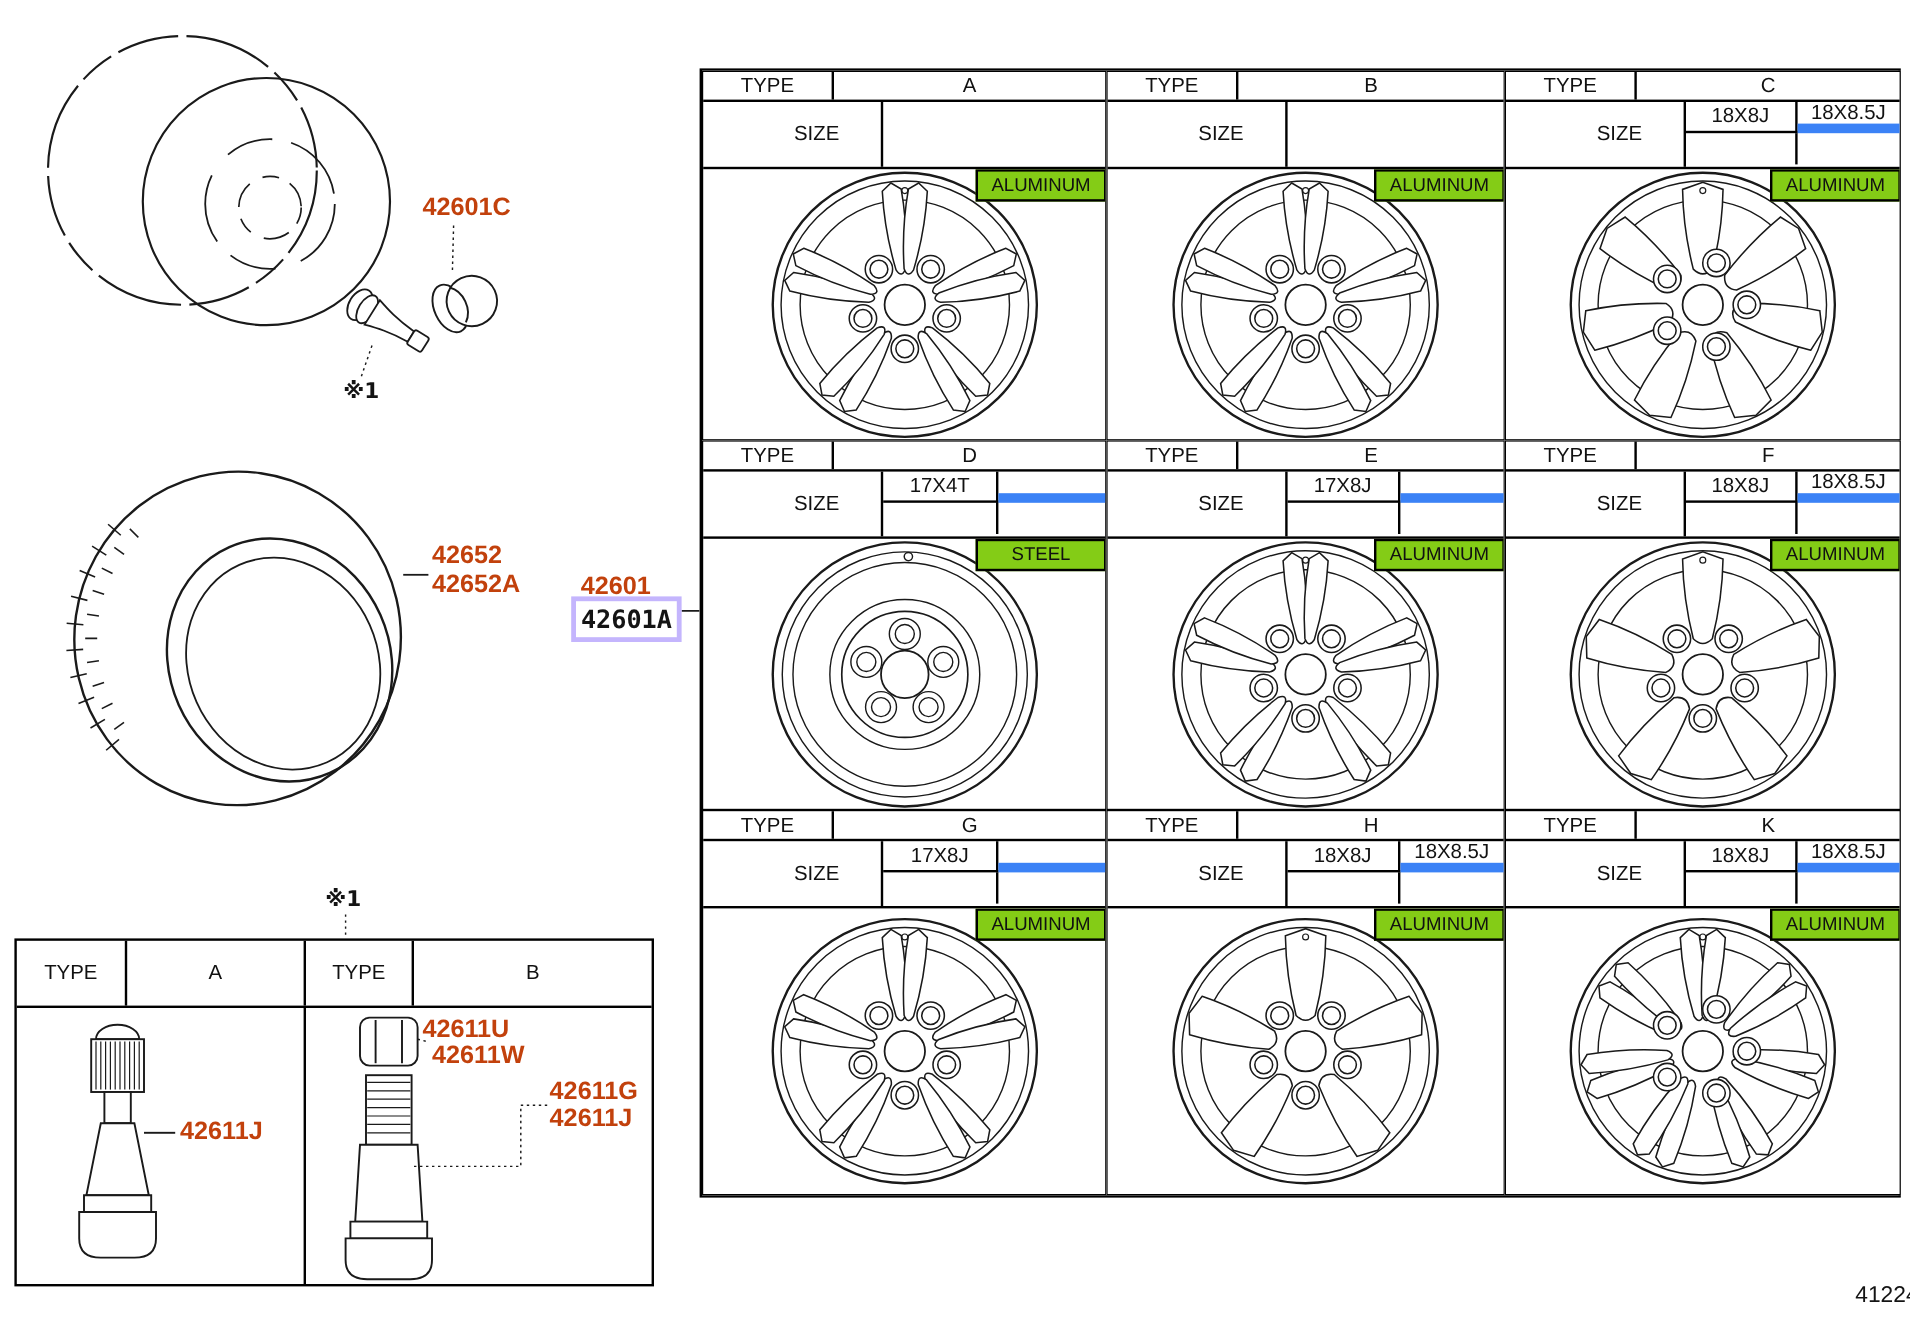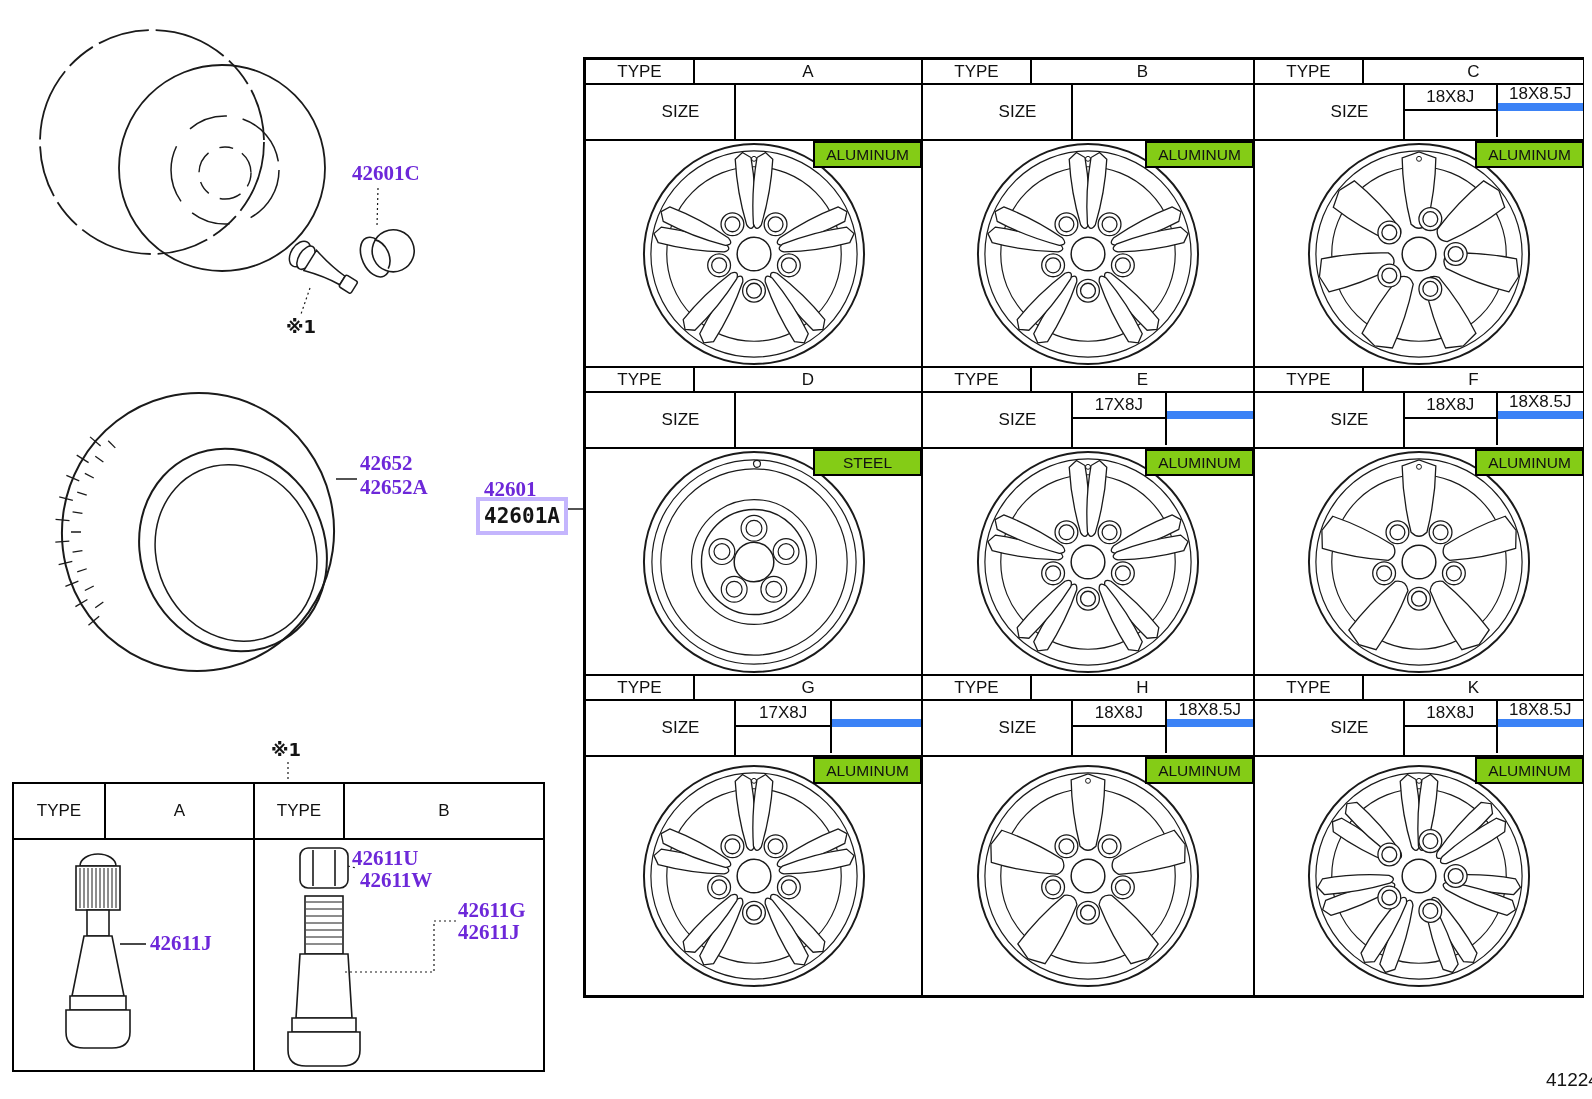--- a/index.html
+++ b/index.html
@@ -1,22 +1,22 @@
 <!DOCTYPE html>
 <html><head>
 <meta charset="utf-8">
 <style>
   html,body{margin:0;padding:0;background:#fff;}
   #page{position:relative;width:1592px;height:1099px;background:#fff;overflow:hidden;
         font-family:"Liberation Sans",sans-serif;color:#111;}
   svg{display:block;}
   .abs{position:absolute;}
   
-  .pnum{position:absolute;font-family:Liberation Serif, serif;font-weight:bold;
-        font-size:21px;line-height:22px;letter-spacing:0px;white-space:nowrap;color:#6d28d9;}
+  .pnum{position:absolute;font-family:Liberation Sans, sans-serif;font-weight:bold;
+        font-size:21px;line-height:22px;letter-spacing:0px;white-space:nowrap;color:#c2410c;}
   .note{position:absolute;font-family:"DejaVu Sans",sans-serif;font-size:18px;font-weight:bold;color:#141414;}
   
   .hibox{position:absolute;left:476px;top:497px;width:84px;height:30px;border:4px solid #c4b5fd;
          background:#fff;display:flex;align-items:center;justify-content:center;}
   .hibox span{font-family:"DejaVu Sans Mono",monospace;font-weight:bold;font-size:21px;color:#141414;}
   
   #wheel-grid{position:absolute;left:583px;top:57px;width:1001px;height:941px;
       border:2px solid #000;box-sizing:border-box;display:grid;
       grid-template-columns:337px 332px 330px;grid-template-rows:308px 308px 321px;}
   .wblock{border:1px solid #000;box-sizing:border-box;display:flex;flex-direction:column;background:#fff;position:relative;}
@@ -366,20 +366,26 @@
         </div>
     </div>
 
     <div class="wblock">
       <div class="trow">
           <div class="hcell tlabel">TYPE</div>
           <div class="hcell tletter">D</div>
         </div>
       <div class="srow">
           <div class="hcell slabel">SIZE</div>
+        <div class="sizes">
+            <div class="scell s1">17X4T</div>
+            <div class="scell s2"></div>
+            <div class="scell s1b"></div>
+            <div class="scell"></div>
+          </div>
         </div>
       <div class="wcell">
           <div class="matbox">STEEL</div>
         <svg class="wheel" viewBox="-116 -116 232 232">
             <circle cx="0" cy="0" r="111" fill="none" stroke="#1a1a1a" stroke-width="2"></circle>
             <circle cx="0" cy="0" r="103" fill="none" stroke="#1a1a1a" stroke-width="1.2"></circle>
             <circle cx="0" cy="0" r="94" fill="none" stroke="#1a1a1a" stroke-width="1.2"></circle>
             <circle cx="0" cy="0" r="63" fill="none" stroke="#1a1a1a" stroke-width="1.2"></circle>
             <circle cx="0" cy="0" r="53" fill="none" stroke="#1a1a1a" stroke-width="1.4"></circle>
             <circle cx="0" cy="0" r="20" fill="#fff" stroke="#1a1a1a" stroke-width="1.5"></circle>

